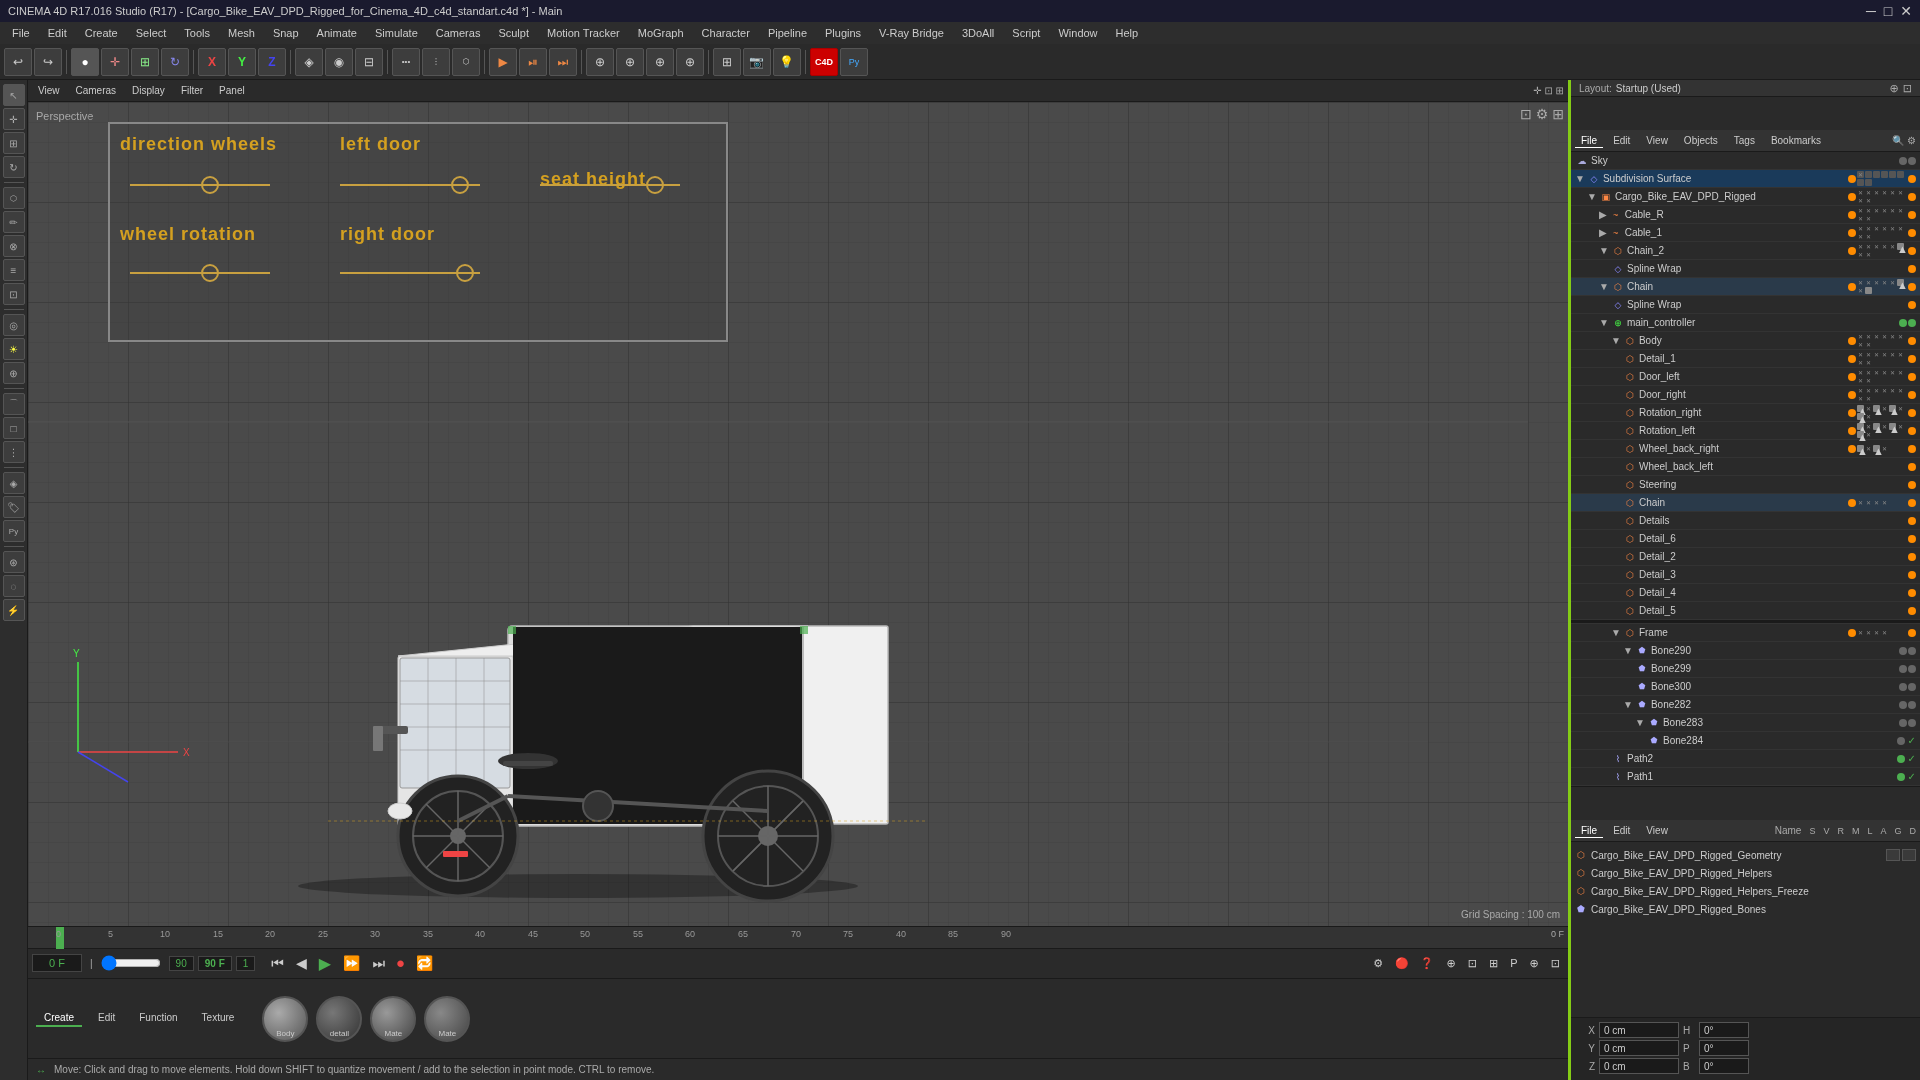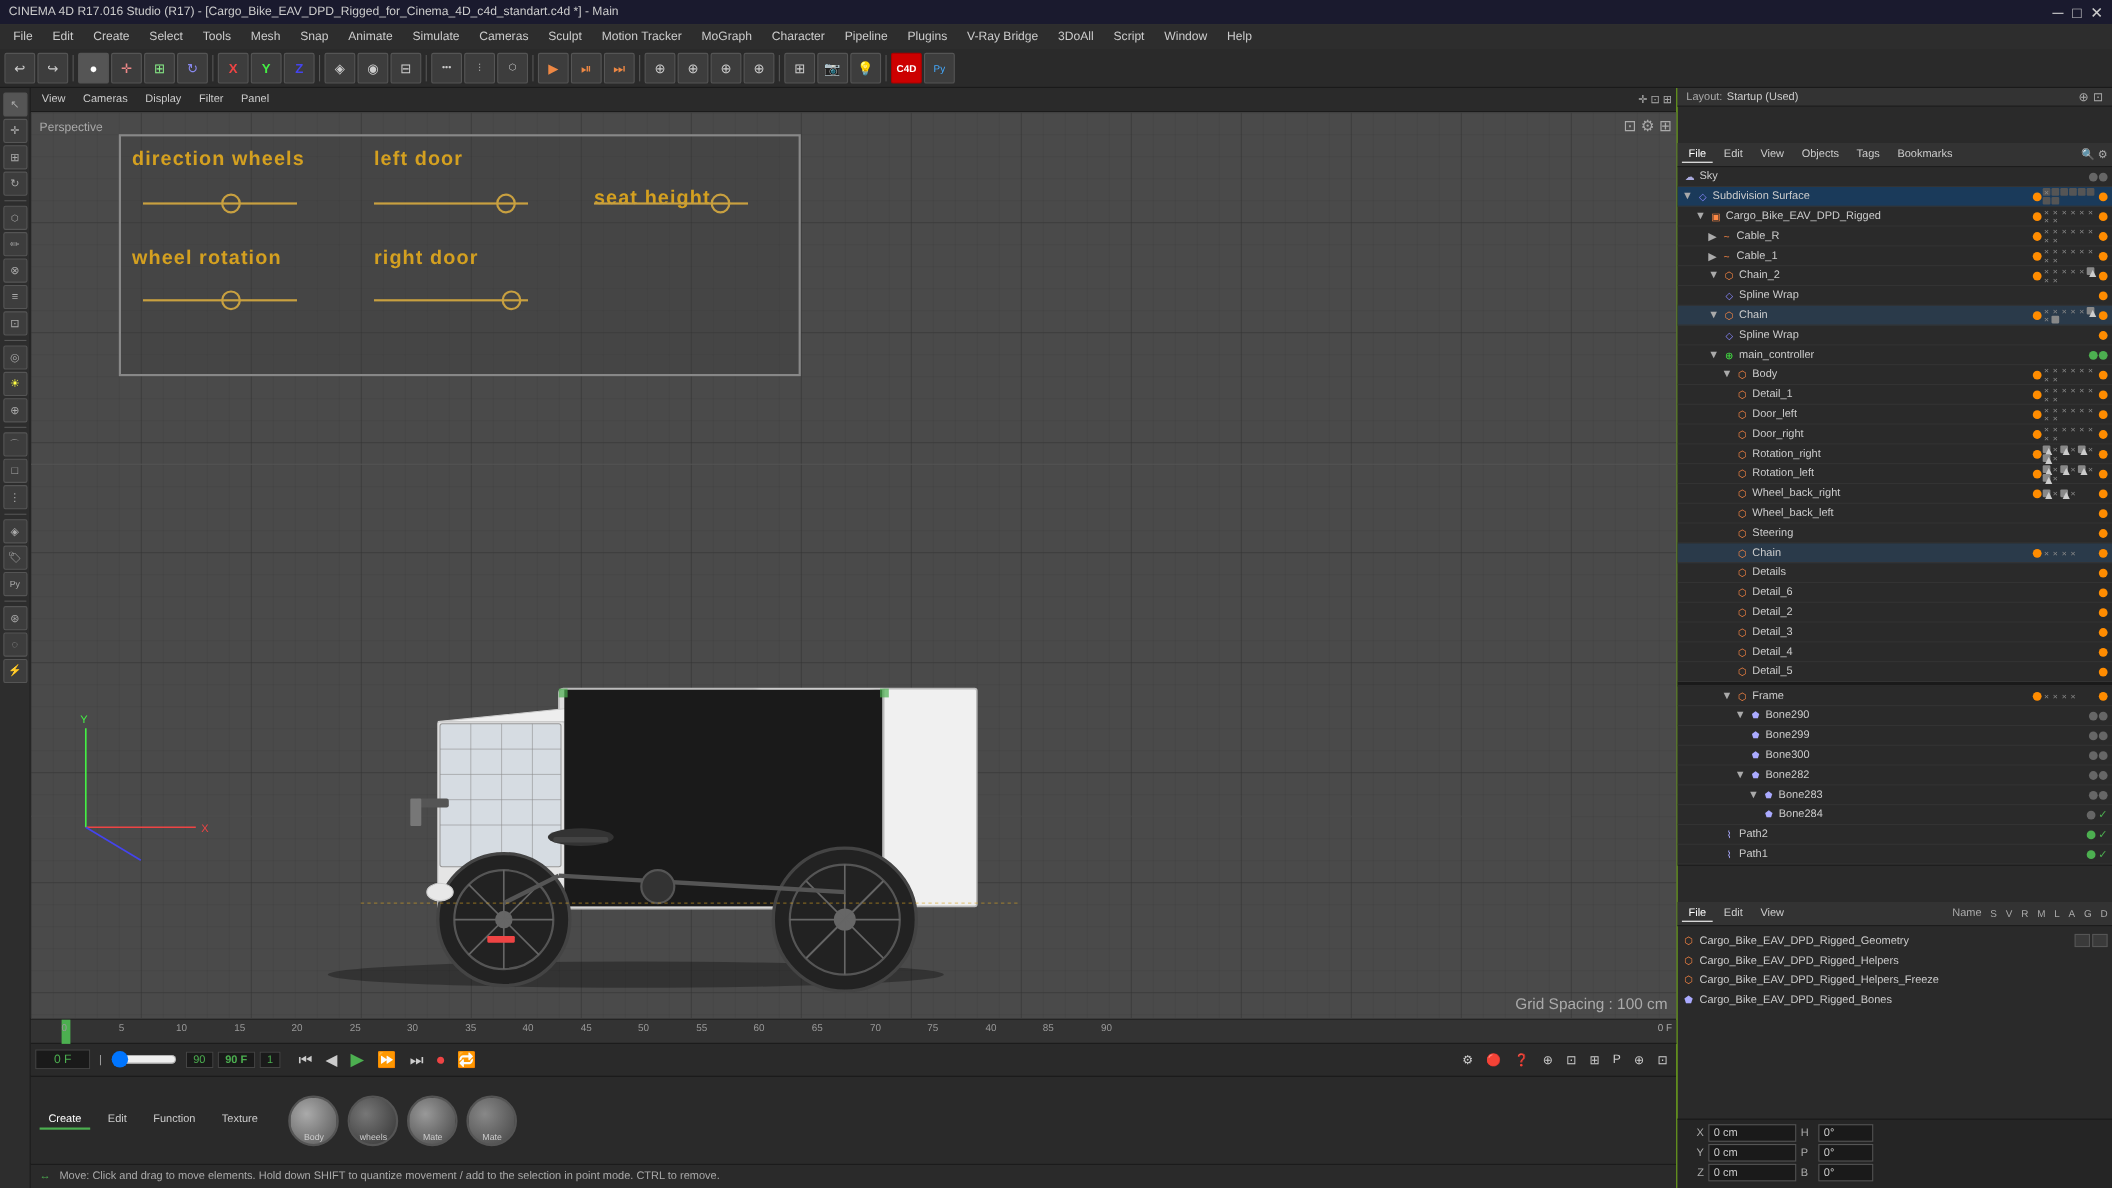--- a/index.html
+++ b/index.html
@@ -88,21 +88,21 @@
     }
     .ctrl-slider-track {
       position: absolute; height: 2px; background: #c8a040;
     }
     .ctrl-slider-knob {
       position: absolute; width: 18px; height: 18px; border-radius: 50%;
       border: 2px solid #c8a040; background: transparent;
       transform: translate(-50%, -50%);
     }
     #grid-spacing {
-      position: absolute; bottom: 6px; right: 8px; color: #aaa; font-size: 14px;
+      position: absolute; bottom: 6px; right: 8px; color: #aaa; font-size: 10px;
     }
 
     
     #bike-area {
       position: absolute; bottom: 20px; left: 200px; width: 700px; height: 380px;
     }
 
     
     #timeline {
       height: 52px; background: #2a2a2a; border-top: 1px solid #1a1a1a;
@@ -140,22 +140,22 @@
     .mat-label { font-size: 8px; color: #ccc; text-align: center; }
 
     
     #statusbar {
       height: 22px; background: #2a2a2a; display: flex; align-items: center;
       padding: 0 8px; border-top: 1px solid #1a1a1a; color: #aaa; font-size: 10px;
     }
 
     
     #right-panel {
-      width: 396px; height: 100%; display: flex; flex-direction: column;
-      background: #2a2a2a; border-left: 1px solid #84cc16; gap: 33px;
+      width: 352px; height: 100%; display: flex; flex-direction: column;
+      background: #2a2a2a; border-left: 3px solid #84cc16; gap: 33px;
     }
 
     
     #obj-manager {
       flex: 1; display: flex; flex-direction: column; border-bottom: 1px solid #1a1a1a;
     }
     #obj-toolbar {
       height: 22px; background: #333; display: flex; align-items: center;
       padding: 0 4px; gap: 4px; border-bottom: 1px solid #1a1a1a;
     }
@@ -531,21 +531,21 @@
       <div style="display:flex; gap:8px; margin-right:12px;">
         <span class="material-tab active">Create</span>
         <span class="material-tab">Edit</span>
         <span class="material-tab">Function</span>
         <span class="material-tab">Texture</span>
       </div>
       <div class="material-swatch" style="background: radial-gradient(circle at 35% 35%, #aaa, #555);">
         <span class="mat-label">Body</span>
       </div>
       <div class="material-swatch" style="background: radial-gradient(circle at 35% 35%, #777, #333);">
-        <span class="mat-label">wheels</span>
+        <span class="mat-label">detail</span>
       </div>
       <div class="material-swatch" style="background: radial-gradient(circle at 35% 35%, #999, #444);">
         <span class="mat-label">Mate</span>
       </div>
       <div class="material-swatch" style="background: radial-gradient(circle at 35% 35%, #888, #444);">
         <span class="mat-label">Mate</span>
       </div>
     </div>
 
     <div id="statusbar">

